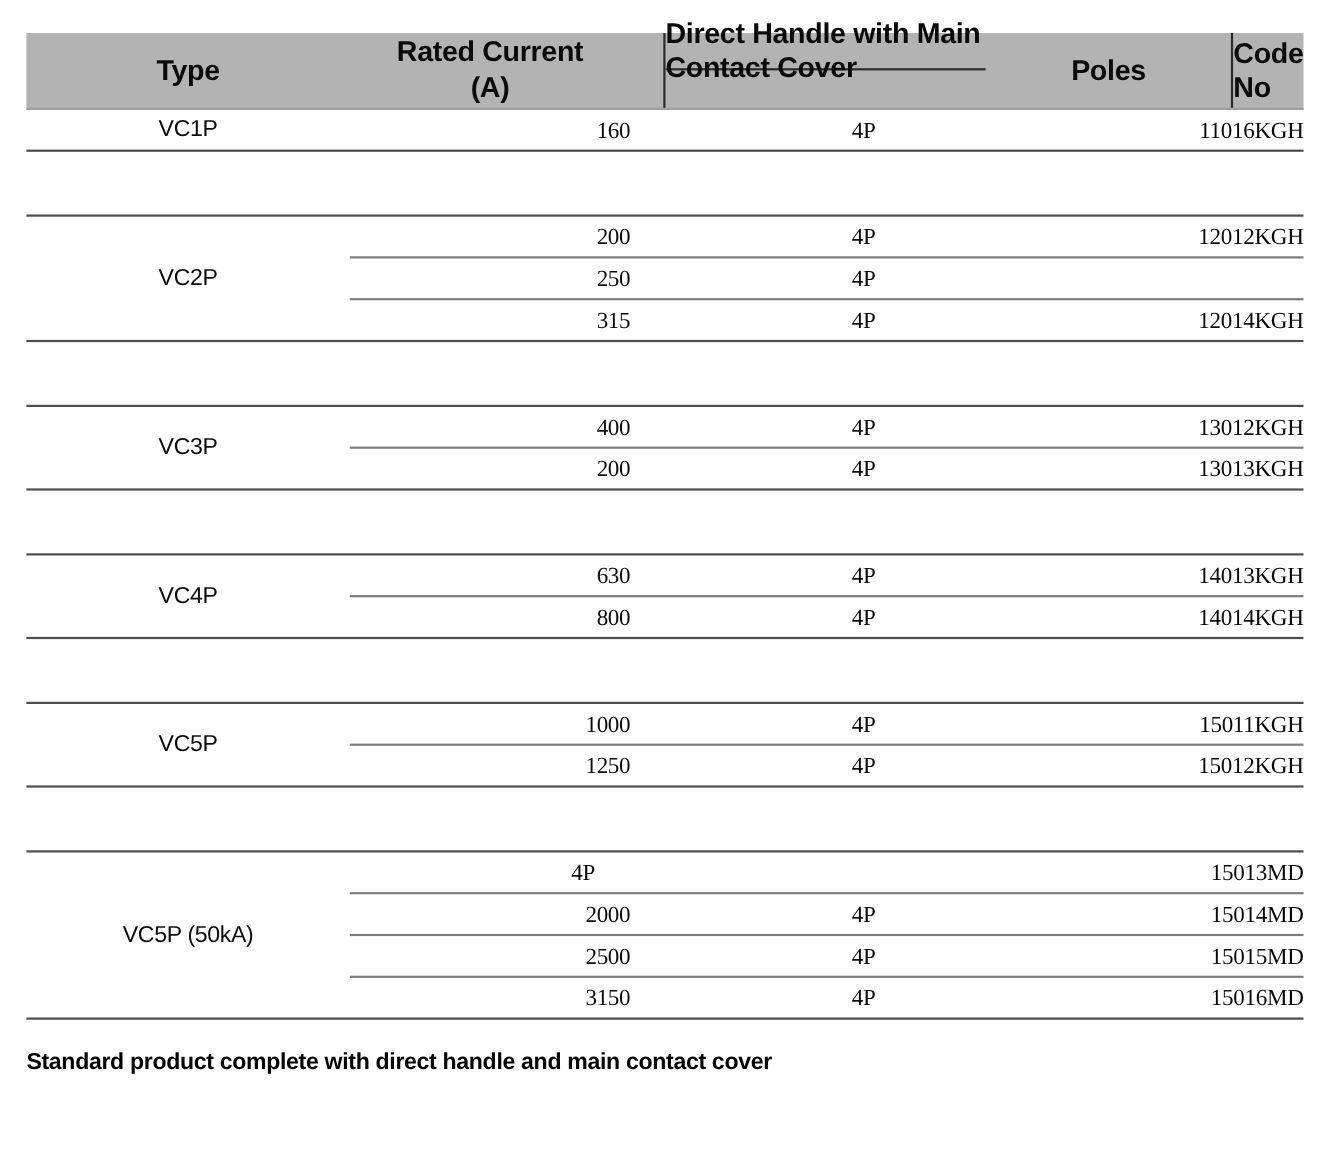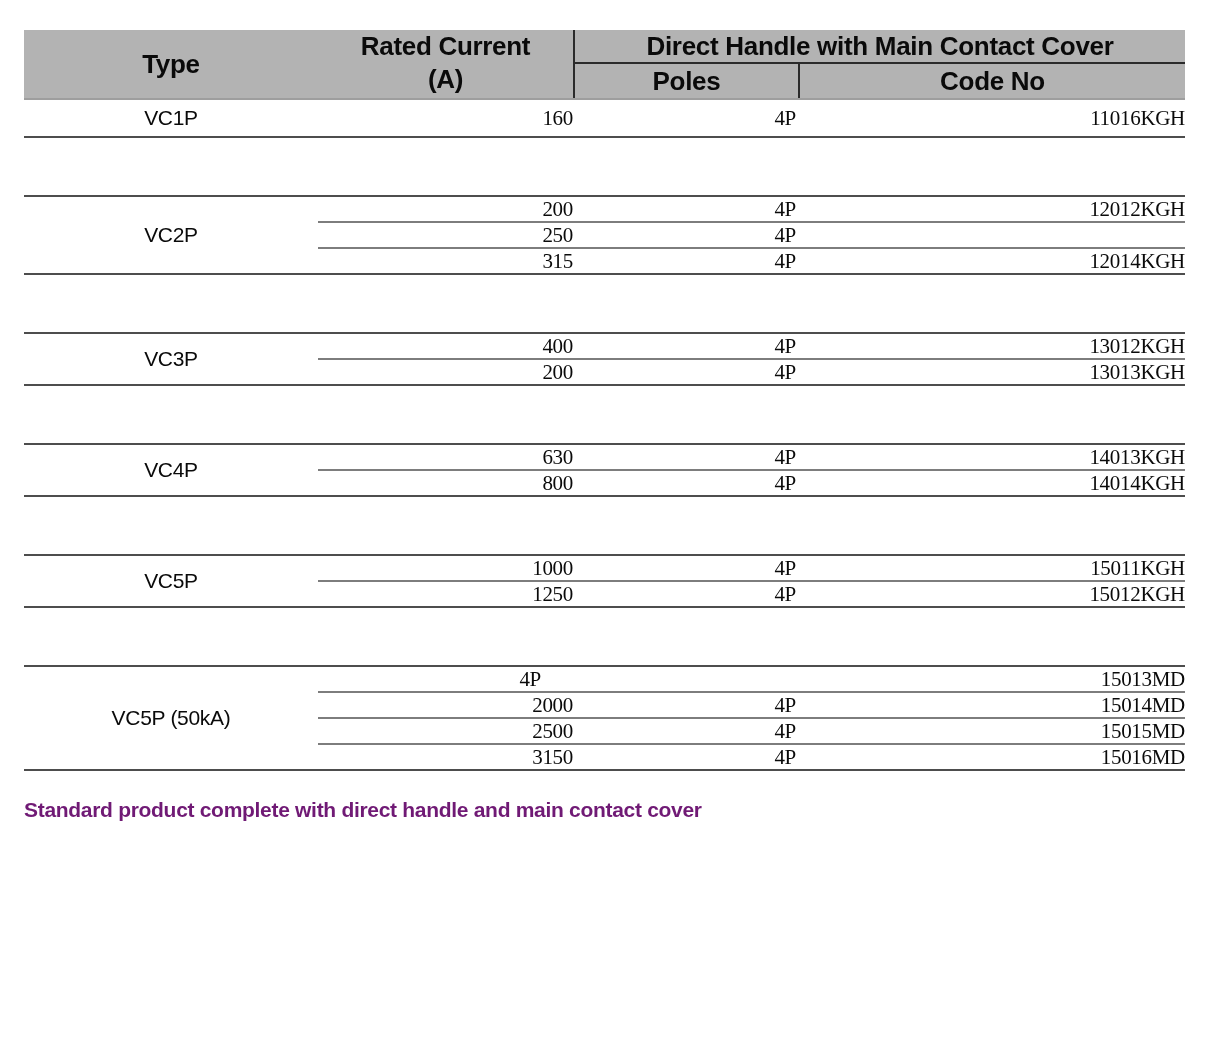--- a/index.html
+++ b/index.html
@@ -44,22 +44,23 @@
     display: flex;
     flex-direction: column;
     align-items: center;
     justify-content: flex-start;
     line-height: 1.25;
     text-align: center;
   }
   .h-group {
     flex: 1;
     display: flex;
-    flex-direction: column;
+    flex-direction: row;
     border-left: 2px solid #2b2b2b;
+    margin-left: 30px;
   }
   .h-group-label {
     height: 32px;
     display: flex;
     align-items: center;
     justify-content: center;
     border-bottom: 2px solid #2b2b2b;
   }
   .h-sub {
     flex: 1;
@@ -99,21 +100,21 @@
     font-size: 21px;
     letter-spacing: -0.3px;
   }
   .sec-rows {
     flex: 1;
     display: flex;
     flex-direction: column;
   }
   .row {
     display: flex;
-    height: 24px;
+    height: 36px;
     align-items: center;
     font-size: 21px;
     letter-spacing: -0.3px;
   }
   .row.tall {
     height: 36px;
   }
   .row + .row {
     border-top: 2px solid #7d7d7d;
   }
@@ -124,21 +125,21 @@
   .cell.cur { width: 255px; }
   .cell.pol { width: 223px; }
   .cell.code { flex: 1; }
 
   
   .footer-note {
     margin-top: 27px;
     font-weight: bold;
     font-size: 21px;
     letter-spacing: -0.3px;
-    color: #701a75;
+    color: #000000;
   }
 </style>
 </head>
 <body>
 
 <div class="page">
   <div class="table-wrap">
 
     <div class="thead">
       <div class="h-type">Type</div>

